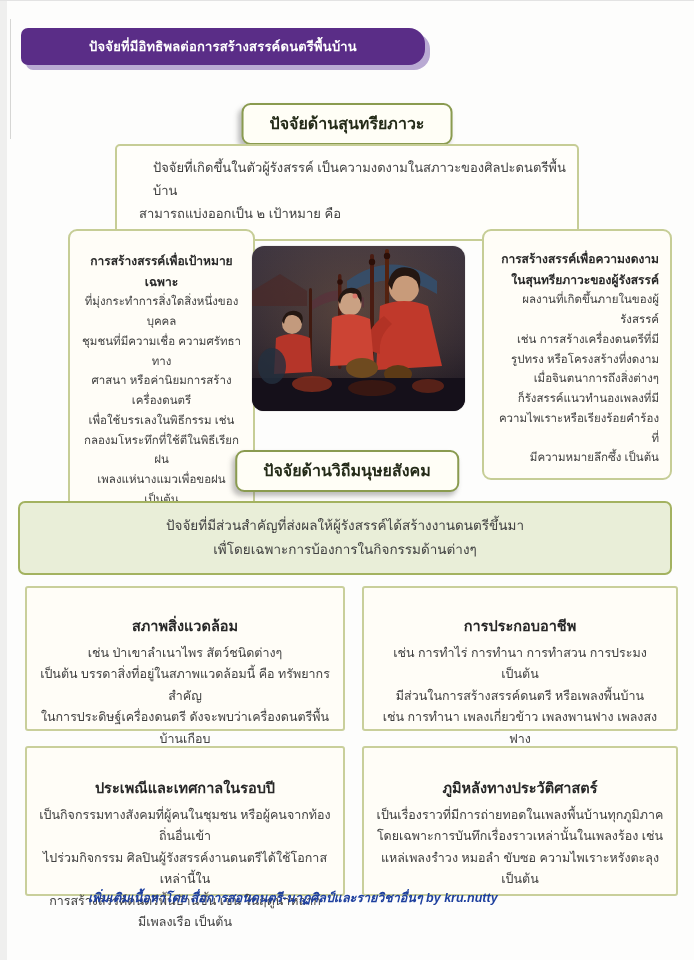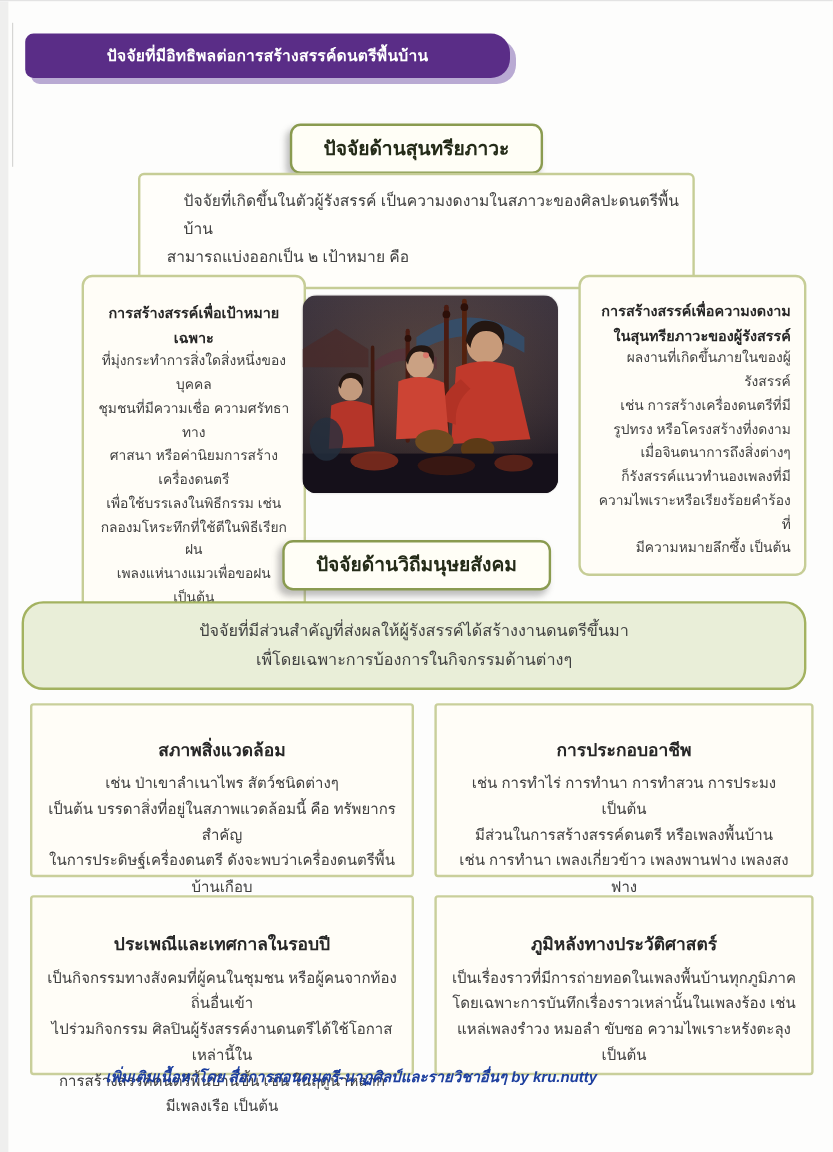--- a/index.html
+++ b/index.html
@@ -80,21 +80,21 @@
     box-shadow:0 0 0 1px rgba(0,0,0,.05);
   }
   .photo-frame svg{display:block;}
 
   
   .green-banner{
     position:absolute;left:18px;top:500px;width:654px;
     box-sizing:border-box;
     background:#e9eed8;
     border:2px solid #a3b260;
-    border-radius:18px;
+    border-radius:7px;
     padding:11px 10px 12px 10px;
     text-align:center;font-size:13.5px;line-height:1.75;color:#414141;
   }
 
   
   .grid-card{
     position:absolute;
     box-sizing:border-box;
     background:#fffdf7;border:2px solid #c9cf9b;border-radius:3px;
     text-align:center;font-size:12.5px;line-height:1.72;color:#414141;

